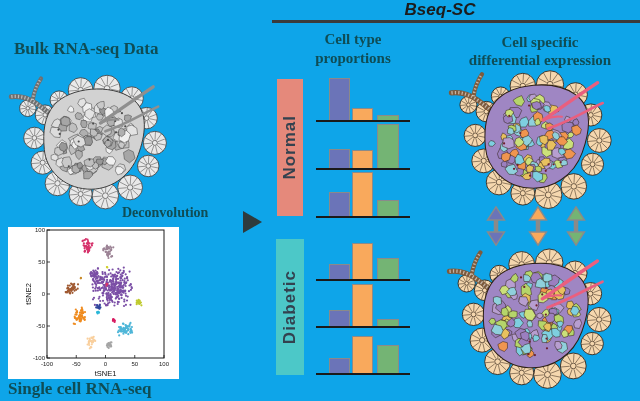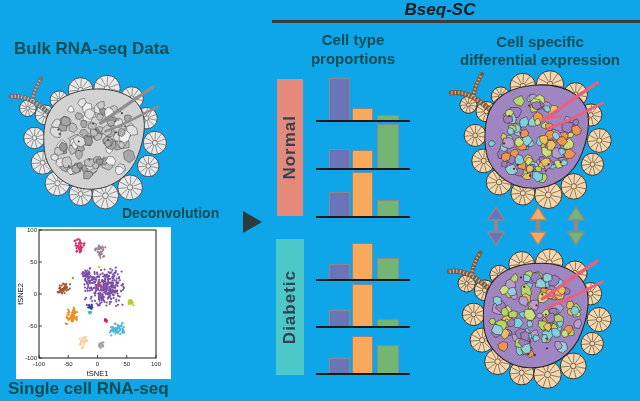--- a/index.html
+++ b/index.html
@@ -1,36 +1,36 @@
 <!DOCTYPE html>
 <html><head>
 <meta charset="utf-8">
 <style>
   html,body{margin:0;padding:0;background:#ffffff;}
   #figure{position:relative;width:640px;height:401px;background:#0ea5e9;overflow:hidden;
           font-family:"Liberation Sans",sans-serif;}
   .label{position:absolute;font-weight:bold;white-space:pre-line;}
-  .teal{color:#0f4d55;}
+  .teal{color:#0f4d55;font-family:Liberation Serif, serif;}
   #title{left:370px;top:0px;width:140px;text-align:center;font-size:17px;font-style:italic;color:#1c1c1c;}
   #divider{position:absolute;left:272px;top:20px;width:368px;height:3px;background:#3b3b3b;}
   #bulk-label{left:14px;top:39px;font-size:17px;}
   #singlecell-label{left:8px;top:379px;font-size:17px;}
   #deconv-label{left:122px;top:205px;font-size:14px;}
   #deconv-arrow{position:absolute;left:243px;top:211px;width:0;height:0;
     border-top:11px solid transparent;border-bottom:11px solid transparent;border-left:19px solid #2e3b3d;}
   #mid-header{left:288px;top:30px;width:130px;text-align:center;font-size:15px;line-height:19px;}
   #right-header{left:445px;top:33px;width:190px;text-align:center;font-size:15px;line-height:18px;}
   .band{position:absolute;display:flex;align-items:center;justify-content:center;}
   .band span{writing-mode:vertical-rl;transform:rotate(180deg);font-weight:bold;font-size:17px;color:#33424f;letter-spacing:1px;}
   #band-normal{left:277px;top:79px;width:26px;height:137px;}
   #band-diabetic{left:276px;top:239px;width:28px;height:136px;}
   .chart{position:absolute;left:316px;width:94px;height:50px;border-bottom:2.5px solid #1a1a1a;}
   .chart .bar{position:absolute;bottom:0;border:1px solid #8a8a8a;border-bottom:none;box-sizing:border-box;}
   .illus{position:absolute;}
-  #tsne{left:16px;top:227px;width:155px;height:152px;background:#fff;}
+  #tsne{left:8px;top:227px;width:155px;height:152px;background:#fff;padding-left:16px;}
   #islet-gray{left:8px;top:70px;width:165px;height:140px;}
   #islet-top{left:448px;top:66px;width:170px;height:143px;}
   #islet-bottom{left:446px;top:244px;width:172px;height:145px;}
   .dearrow{position:absolute;top:206px;width:20px;height:40px;}
 </style>
 </head>
 <body>
 
 <div id="figure">
   <div class="label" id="title">Bseq-SC</div>

